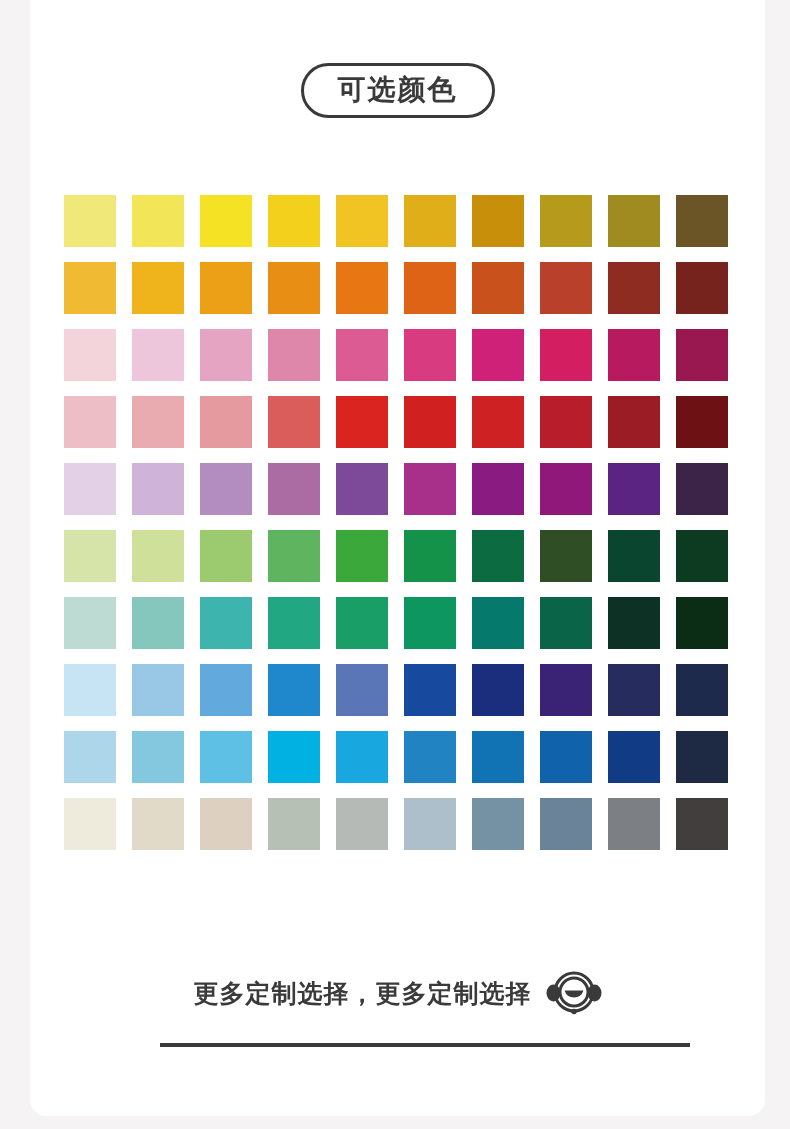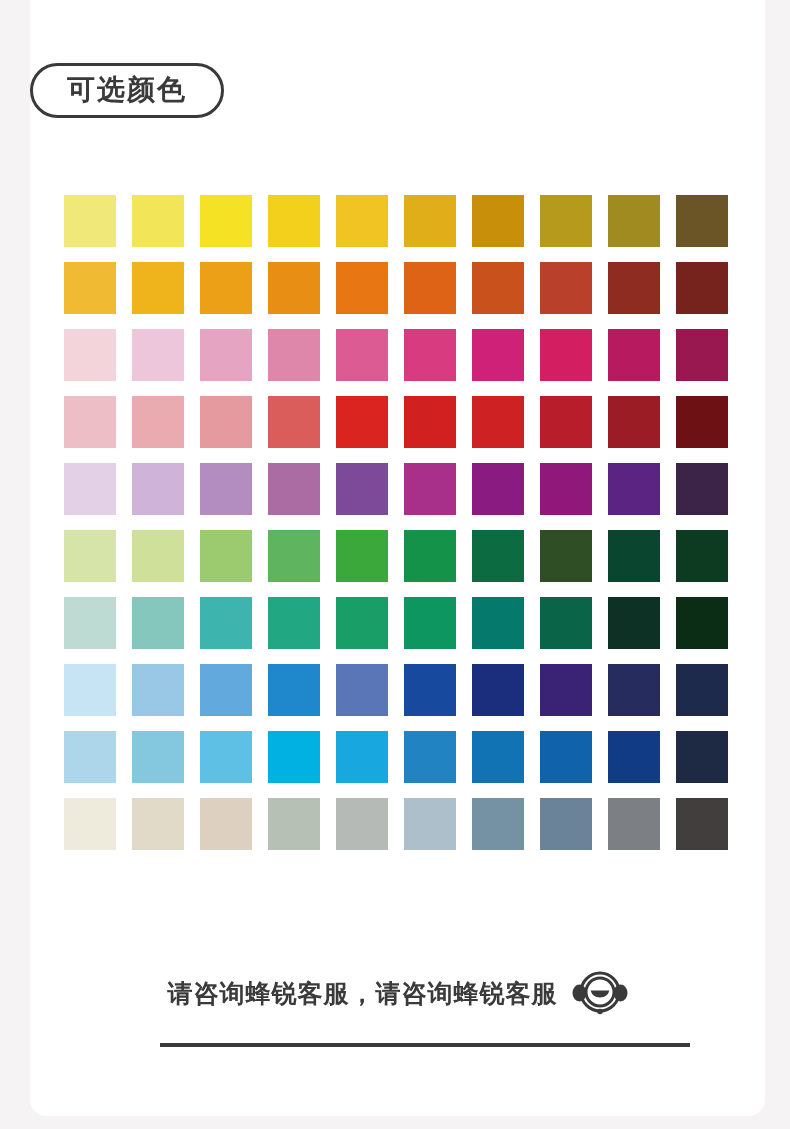--- a/index.html
+++ b/index.html
@@ -34,21 +34,21 @@
     overflow: hidden;
   }
 
   
   .title-wrap {
     position: absolute;
     left: 0;
     top: 63px;
     width: 735px;
     display: flex;
-    justify-content: flex-start;
+    justify-content: center;
   }
   .title-pill {
     border: 3px solid #3a3a3a;
     border-radius: 30px;
     padding: 9px 34px 11px 34px;
     min-width: 110px;
     text-align: center;
     background: #ffffff;
     box-sizing: border-box;
   }
@@ -222,21 +222,21 @@
         <div class="swatch" style="background: rgb(183, 192, 180);"></div>
         <div class="swatch" style="background: rgb(181, 186, 183);"></div>
         <div class="swatch" style="background: rgb(174, 191, 204);"></div>
         <div class="swatch" style="background: rgb(117, 145, 164);"></div>
         <div class="swatch" style="background: rgb(106, 131, 153);"></div>
         <div class="swatch" style="background: rgb(124, 128, 133);"></div>
         <div class="swatch" style="background: rgb(66, 62, 61);"></div>
       </div>
 
     <div class="footer">
-      <div class="footer-text">请咨询蜂锐客服，请咨询蜂锐客服</div>
+      <div class="footer-text">更多定制选择，更多定制选择</div>
       <svg class="service-icon" viewBox="0 0 56 50">
         <ellipse cx="7.5" cy="25" rx="7" ry="8.5" fill="#3a3a3a"></ellipse>
         <ellipse cx="48.5" cy="25" rx="7" ry="8.5" fill="#3a3a3a"></ellipse>
         <circle cx="28" cy="24" r="19" fill="none" stroke="#3a3a3a" stroke-width="3"></circle>
         <circle cx="28" cy="24" r="14" fill="none" stroke="#3a3a3a" stroke-width="3"></circle>
         <path d="M18.5 22.5 A10 10 0 0 0 37.5 22.5 Z" fill="#3a3a3a"></path>
         <circle cx="28" cy="43.5" r="2.8" fill="#3a3a3a"></circle>
       </svg>
     </div>
 

